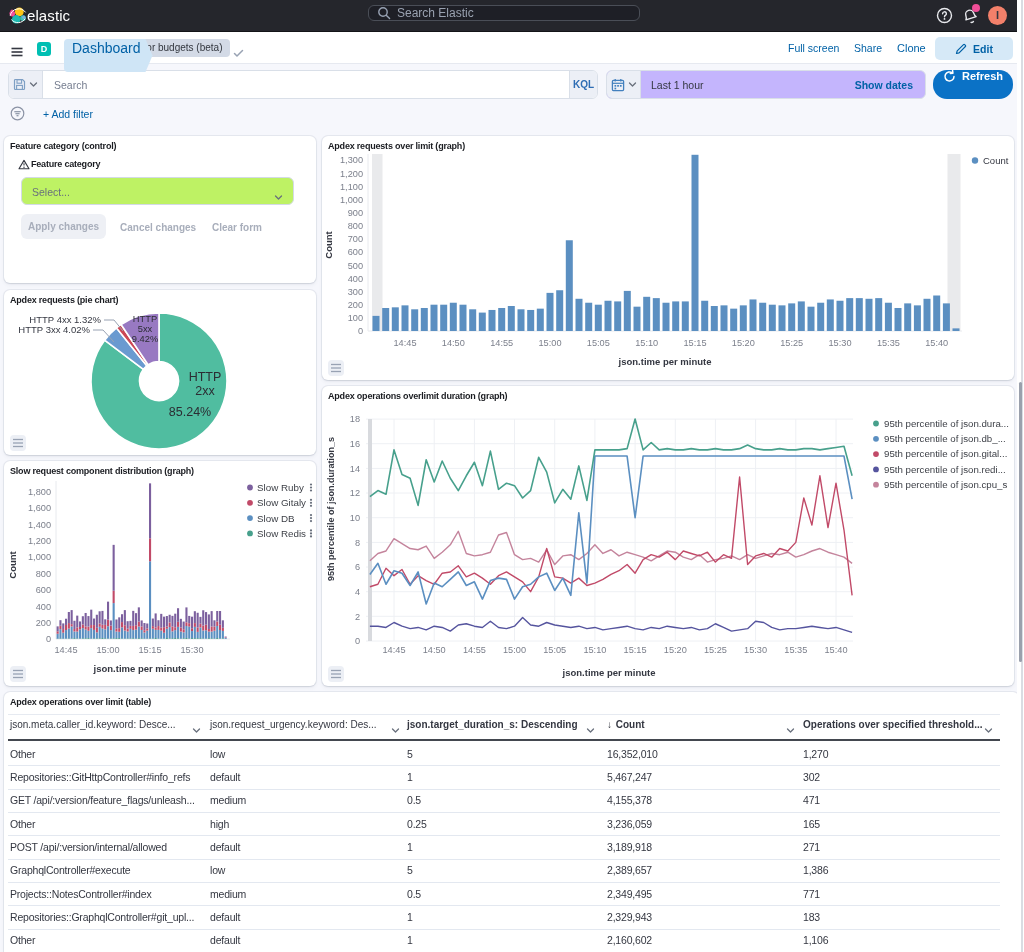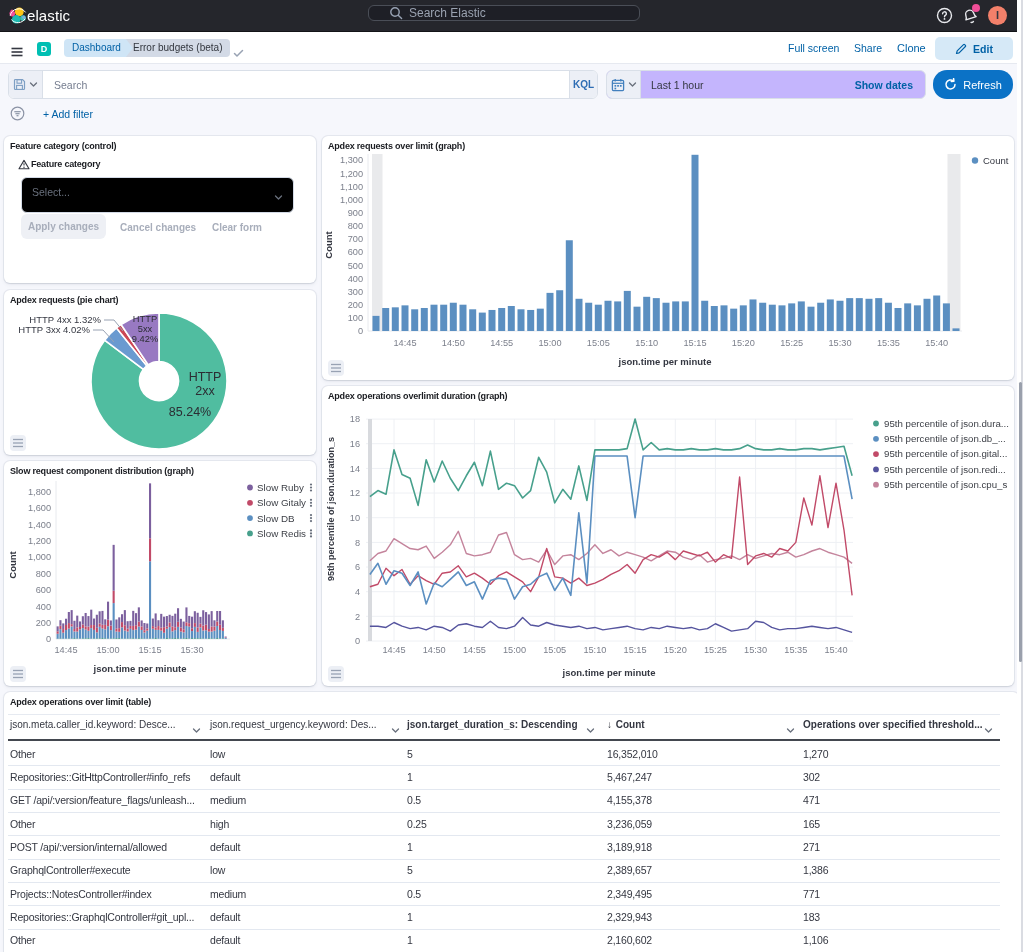--- a/index.html
+++ b/index.html
@@ -1,30 +1,30 @@
 <!DOCTYPE html>
 <html><head><meta charset="utf-8"><title>Error budgets (beta) - Elastic</title>
 <style>
 *{margin:0;padding:0;box-sizing:border-box}
 body{width:1024px;height:952px;overflow:hidden;font-family:"Liberation Sans",sans-serif;background:#F6F7FC;position:relative}
 .abs{position:absolute}
 .topbar{position:absolute;left:0;top:0;width:1024px;height:32px;background:#25262C;border-bottom:1px solid #131417;box-sizing:border-box;display:flex;align-items:center}
 .brand{display:flex;align-items:center;margin-left:8px}
 .brand .word{color:#fff;font-size:15px;font-weight:500;letter-spacing:.1px}
-.gsearch{position:absolute;left:368px;top:5px;width:272px;height:16px;background:#1E1F26;border:1px solid #4a4e57;border-radius:6px;display:flex;align-items:center;padding:0 20px;gap:6px}
+.gsearch{position:absolute;left:368px;top:5px;width:272px;height:16px;background:#1E1F26;border:1px solid #4a4e57;border-radius:6px;display:flex;align-items:center;padding:0 8px;gap:6px}
 .gsearch span{color:#9aa2b0;font-size:12px}
 .navbar{position:absolute;left:0;top:32px;width:1024px;height:32px;background:#fff;border-bottom:1px solid #E6E9F0;display:flex;align-items:center}
-.crumb1{background:#CFE5F6;color:#0061A6;font-size:10px;height:18px;line-height:18px;padding:0 12px 8px 8px;border-radius:4px 0 0 4px;clip-path:polygon(0 0,calc(100% - 7px) 0,100% 50%,calc(100% - 7px) 100%,0 100%);z-index:2}
+.crumb1{background:#CFE5F6;color:#0061A6;font-size:14px;height:33px;line-height:18px;padding:0 12px 8px 8px;border-radius:4px 0 0 4px;clip-path:polygon(0 0,calc(100% - 7px) 0,100% 50%,calc(100% - 7px) 100%,0 100%);z-index:2}
 .crumb2{background:#D3DAE6;color:#33373f;font-size:10px;height:18px;line-height:18px;padding:0 7px 0 14px;margin-left:0;border-radius:0 4px 4px 0;z-index:1}
 .editbtn{background:#D6E9F7;color:#0061A6;font-size:10.5px;font-weight:600;height:23px;border-radius:5px;display:flex;align-items:center;justify-content:center;gap:6px}
 .qbar{position:absolute;left:8px;top:70px;width:590px;height:29px;background:#fff;border:1px solid #D9DfE8;border-radius:6px;display:flex;align-items:center}
 .qpre{width:34px;height:27px;background:#ECEFF6;border-right:1px solid #D9DfE8;border-radius:5px 0 0 5px;display:flex;align-items:center;justify-content:center;gap:3px}
 .qbar .ph{color:#757D8F;font-size:10.5px;margin-left:11px;flex:1}
 .dbar{position:absolute;left:606px;top:70px;width:320px;height:29px;background:#c4b5fd;border:1px solid #D9DfE8;border-radius:6px;display:flex;align-items:center}
-.refresh{position:absolute;left:933px;top:70px;width:80px;height:29px;background:#0B72C6;border-radius:14px;color:#fff;font-size:11px;font-weight:400;display:flex;align-items:center;justify-content:center;gap:6px}
+.refresh{position:absolute;left:933px;top:70px;width:80px;height:29px;background:#0B72C6;border-radius:14px;color:#fff;font-size:11px;font-weight:700;display:flex;justify-content:center;gap:6px}
 .addf{position:absolute;left:10px;top:106px;display:flex;align-items:center;gap:8px}
 .addf .t{color:#0061A6;font-size:10.5px}
 .panel{position:absolute;background:#fff;border-radius:6px;box-shadow:0 .8px 1.5px rgba(65,78,101,.12),0 2px 4px rgba(65,78,101,.06),0 0 0 1px rgba(152,162,179,.12)}
 .ptitle{position:absolute;left:6px;top:5px;font-size:9px;letter-spacing:-0.2px;font-weight:700;color:#1a1c21;white-space:nowrap}
 .pbtn{position:absolute;left:6px;bottom:4px;width:16px;height:16px;border-radius:4px;background:#eceff5;display:flex;align-items:center;justify-content:center}
 </style></head><body>
 <div class="topbar">
     <div class="brand">
       <svg width="19" height="19" viewBox="0 0 19 19" style="">
         <circle cx="11.3" cy="5.8" r="4.4" fill="#FEC514"></circle>
@@ -123,21 +123,21 @@
     <span class="t">+ Add filter</span>
   </div>
 <div class="panel" style="left:4px;top:136px;width:312px;height:147px">
     <div class="ptitle">Feature category (control)</div>
     <div class="abs" style="left:14px;top:20px"><svg width="12" height="11" viewBox="0 0 12 11" style="">
         <path d="M6 1.4 L11 9.8 H1 Z" fill="none" stroke="#343741" stroke-width="1.1" stroke-linejoin="round"></path>
         <line x1="6" y1="4.2" x2="6" y2="6.6" stroke="#343741" stroke-width="1.1"></line>
         <circle cx="6" cy="8.2" r="0.7" fill="#343741"></circle>
       </svg></div>
     <div class="abs" style="left:27px;top:23px;font-size:9px;letter-spacing:-0.2px;font-weight:700;color:#1a1c21">Feature category</div>
-    <div class="abs" style="left:17px;top:41px;width:273px;height:36px;background:#000000;border:1px solid #D3DAE6;border-radius:6px">
+    <div class="abs" style="left:17px;top:41px;width:273px;height:28px;background:#bef264;border:1px solid #D3DAE6;border-radius:6px">
       <span class="abs" style="left:10px;top:8px;font-size:10.5px;color:#69707D">Select...</span>
       <span class="abs" style="right:10px;top:10px"><svg width="9" height="9" viewBox="0 0 9 9" style="">
           <polyline points="1.5,3 4.5,6 7.5,3" fill="none" stroke="#69707D" stroke-width="1.3" stroke-linecap="round" stroke-linejoin="round"></polyline>
         </svg></span>
     </div>
     <div class="abs" style="left:17px;top:78px;width:85px;height:25px;background:#EEF0F5;border-radius:6px;color:#A8AEBB;font-size:10px;font-weight:600;text-align:center;line-height:25px">Apply changes</div>
     <div class="abs" style="left:116px;top:86px;color:#A8AEBB;font-size:10px;font-weight:600">Cancel changes</div>
     <div class="abs" style="left:208px;top:86px;color:#A8AEBB;font-size:10px;font-weight:600">Clear form</div>
   </div>
 <div class="panel" style="left:4px;top:290px;width:312px;height:165px">

